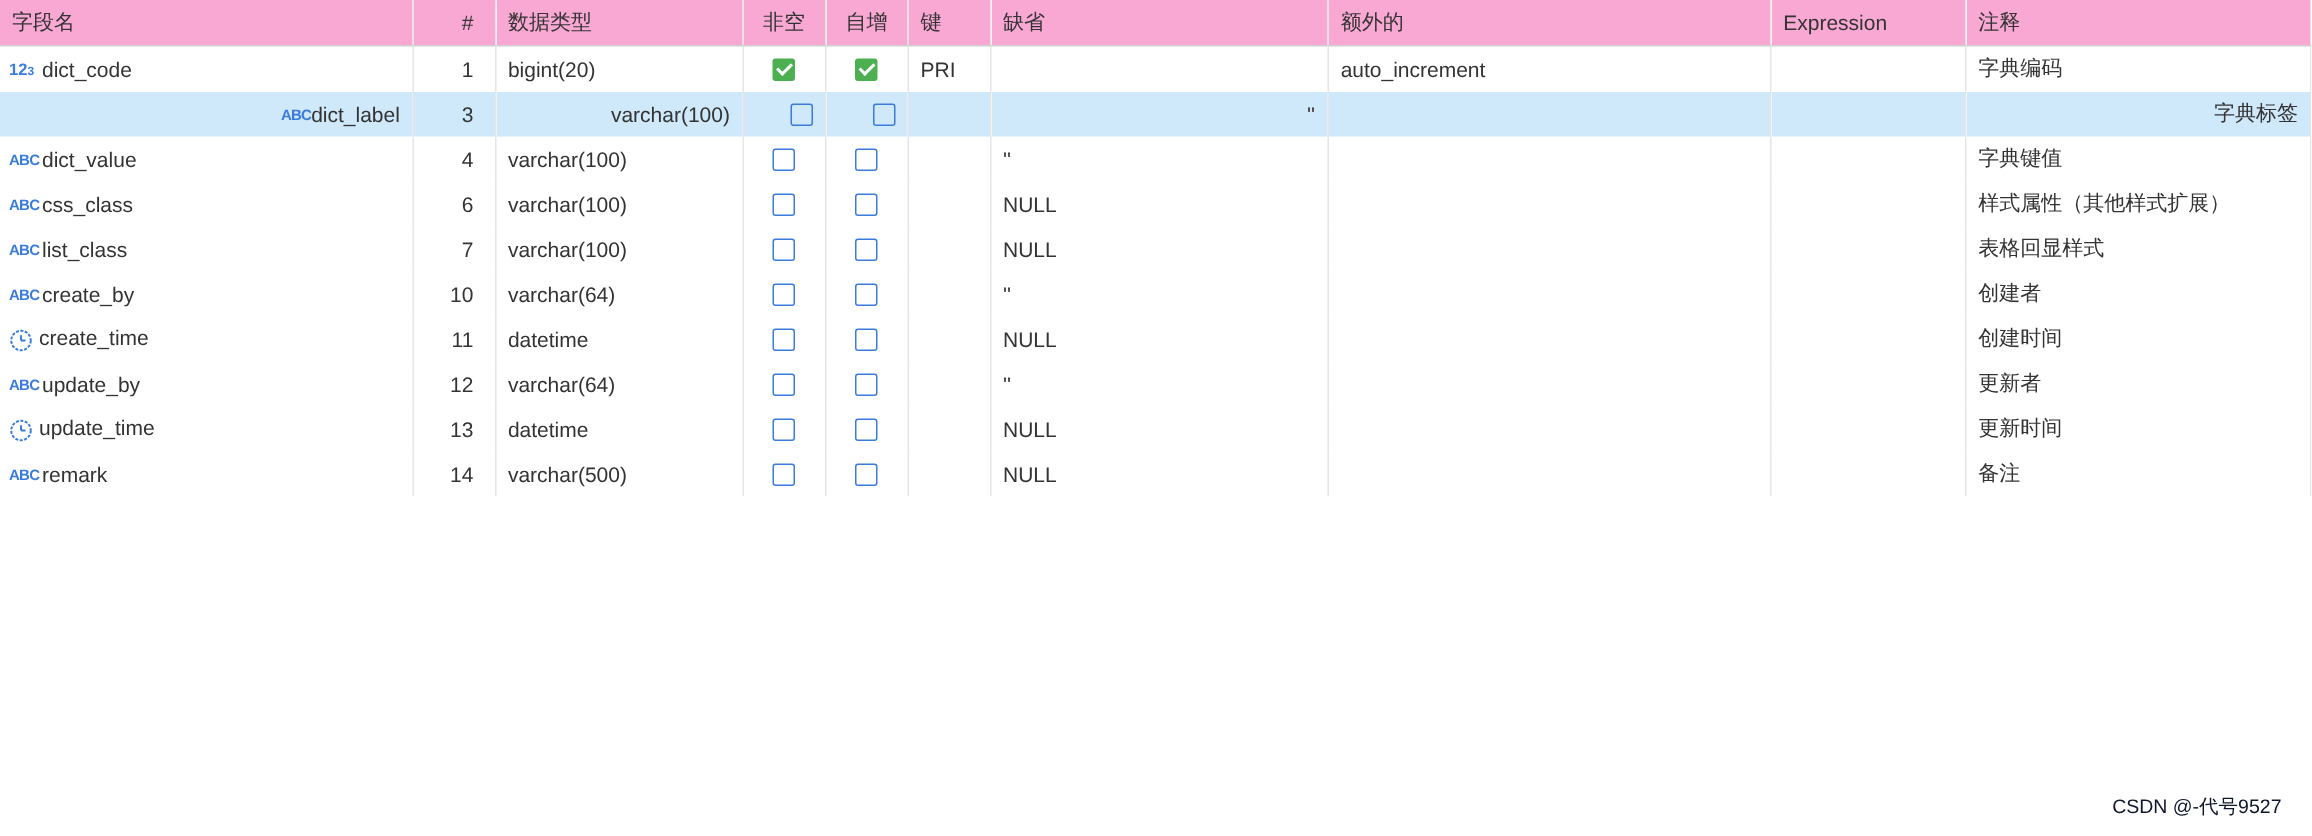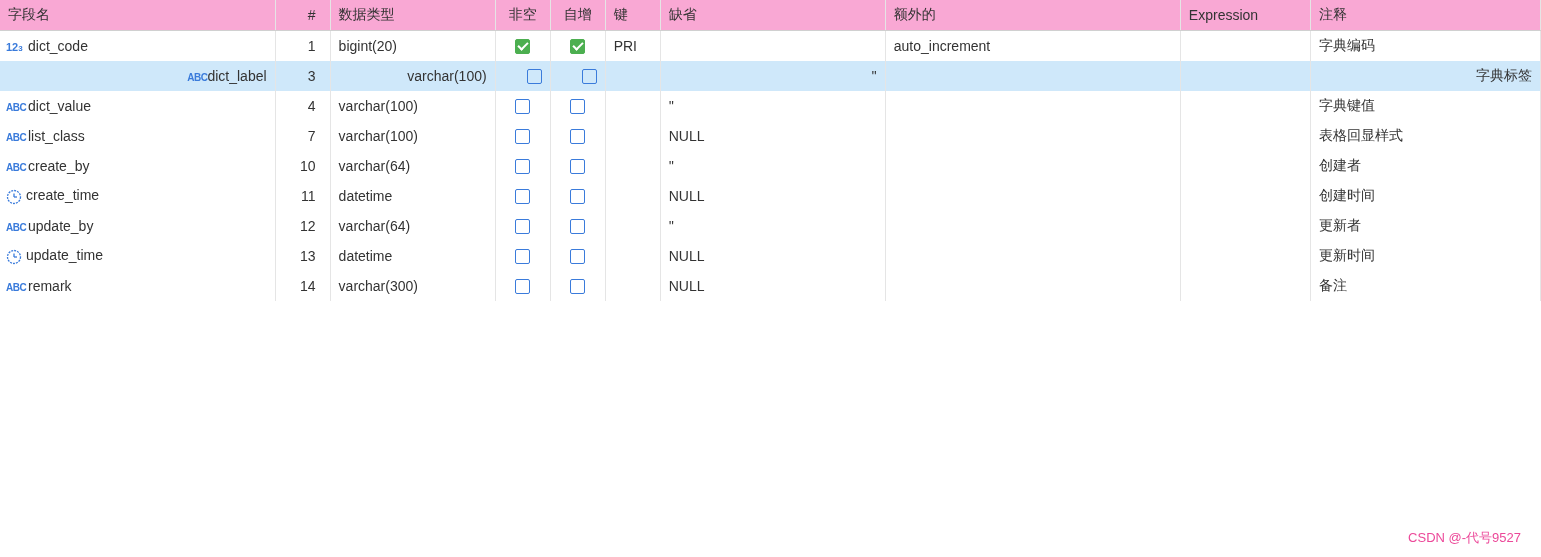--- a/index.html
+++ b/index.html
@@ -70,21 +70,21 @@
       width: 4px; height: 8px;
       border: solid #fff;
       border-width: 0 2px 2px 0;
       transform: rotate(45deg);
     }
     .name-cell { padding-left: 6px; }
     .watermark {
       position: fixed;
       right: 20px;
       bottom: 10px;
-      color: #ec4899;
+      color: #0f172a;
       font-size: 13px;
     }
   </style>
 </head>
 <body>
 
 <table>
   <thead>
     <tr>
       <th class="col-name">字段名</th>
@@ -130,20 +130,32 @@
         <td class="col-type">varchar(100)</td>
         <td class="col-notnull"><span class="checkbox"></span></td>
         <td class="col-autoinc"><span class="checkbox"></span></td>
         <td class="col-key"></td>
         <td class="col-default">''</td>
         <td class="col-extra"></td>
         <td class="col-expr"></td>
         <td class="col-comment">字典键值</td>
       </tr>
       <tr>
+        <td class="col-name name-cell"><span class="icon-abc">ABC</span><span>css_class</span></td>
+        <td class="col-num">6</td>
+        <td class="col-type">varchar(100)</td>
+        <td class="col-notnull"><span class="checkbox"></span></td>
+        <td class="col-autoinc"><span class="checkbox"></span></td>
+        <td class="col-key"></td>
+        <td class="col-default">NULL</td>
+        <td class="col-extra"></td>
+        <td class="col-expr"></td>
+        <td class="col-comment">样式属性（其他样式扩展）</td>
+      </tr>
+      <tr>
         <td class="col-name name-cell"><span class="icon-abc">ABC</span><span>list_class</span></td>
         <td class="col-num">7</td>
         <td class="col-type">varchar(100)</td>
         <td class="col-notnull"><span class="checkbox"></span></td>
         <td class="col-autoinc"><span class="checkbox"></span></td>
         <td class="col-key"></td>
         <td class="col-default">NULL</td>
         <td class="col-extra"></td>
         <td class="col-expr"></td>
         <td class="col-comment">表格回显样式</td>
@@ -200,21 +212,21 @@
         <td class="col-autoinc"><span class="checkbox"></span></td>
         <td class="col-key"></td>
         <td class="col-default">NULL</td>
         <td class="col-extra"></td>
         <td class="col-expr"></td>
         <td class="col-comment">更新时间</td>
       </tr>
       <tr>
         <td class="col-name name-cell"><span class="icon-abc">ABC</span><span>remark</span></td>
         <td class="col-num">14</td>
-        <td class="col-type">varchar(300)</td>
+        <td class="col-type">varchar(500)</td>
         <td class="col-notnull"><span class="checkbox"></span></td>
         <td class="col-autoinc"><span class="checkbox"></span></td>
         <td class="col-key"></td>
         <td class="col-default">NULL</td>
         <td class="col-extra"></td>
         <td class="col-expr"></td>
         <td class="col-comment">备注</td>
       </tr>
     </tbody>
 </table>

